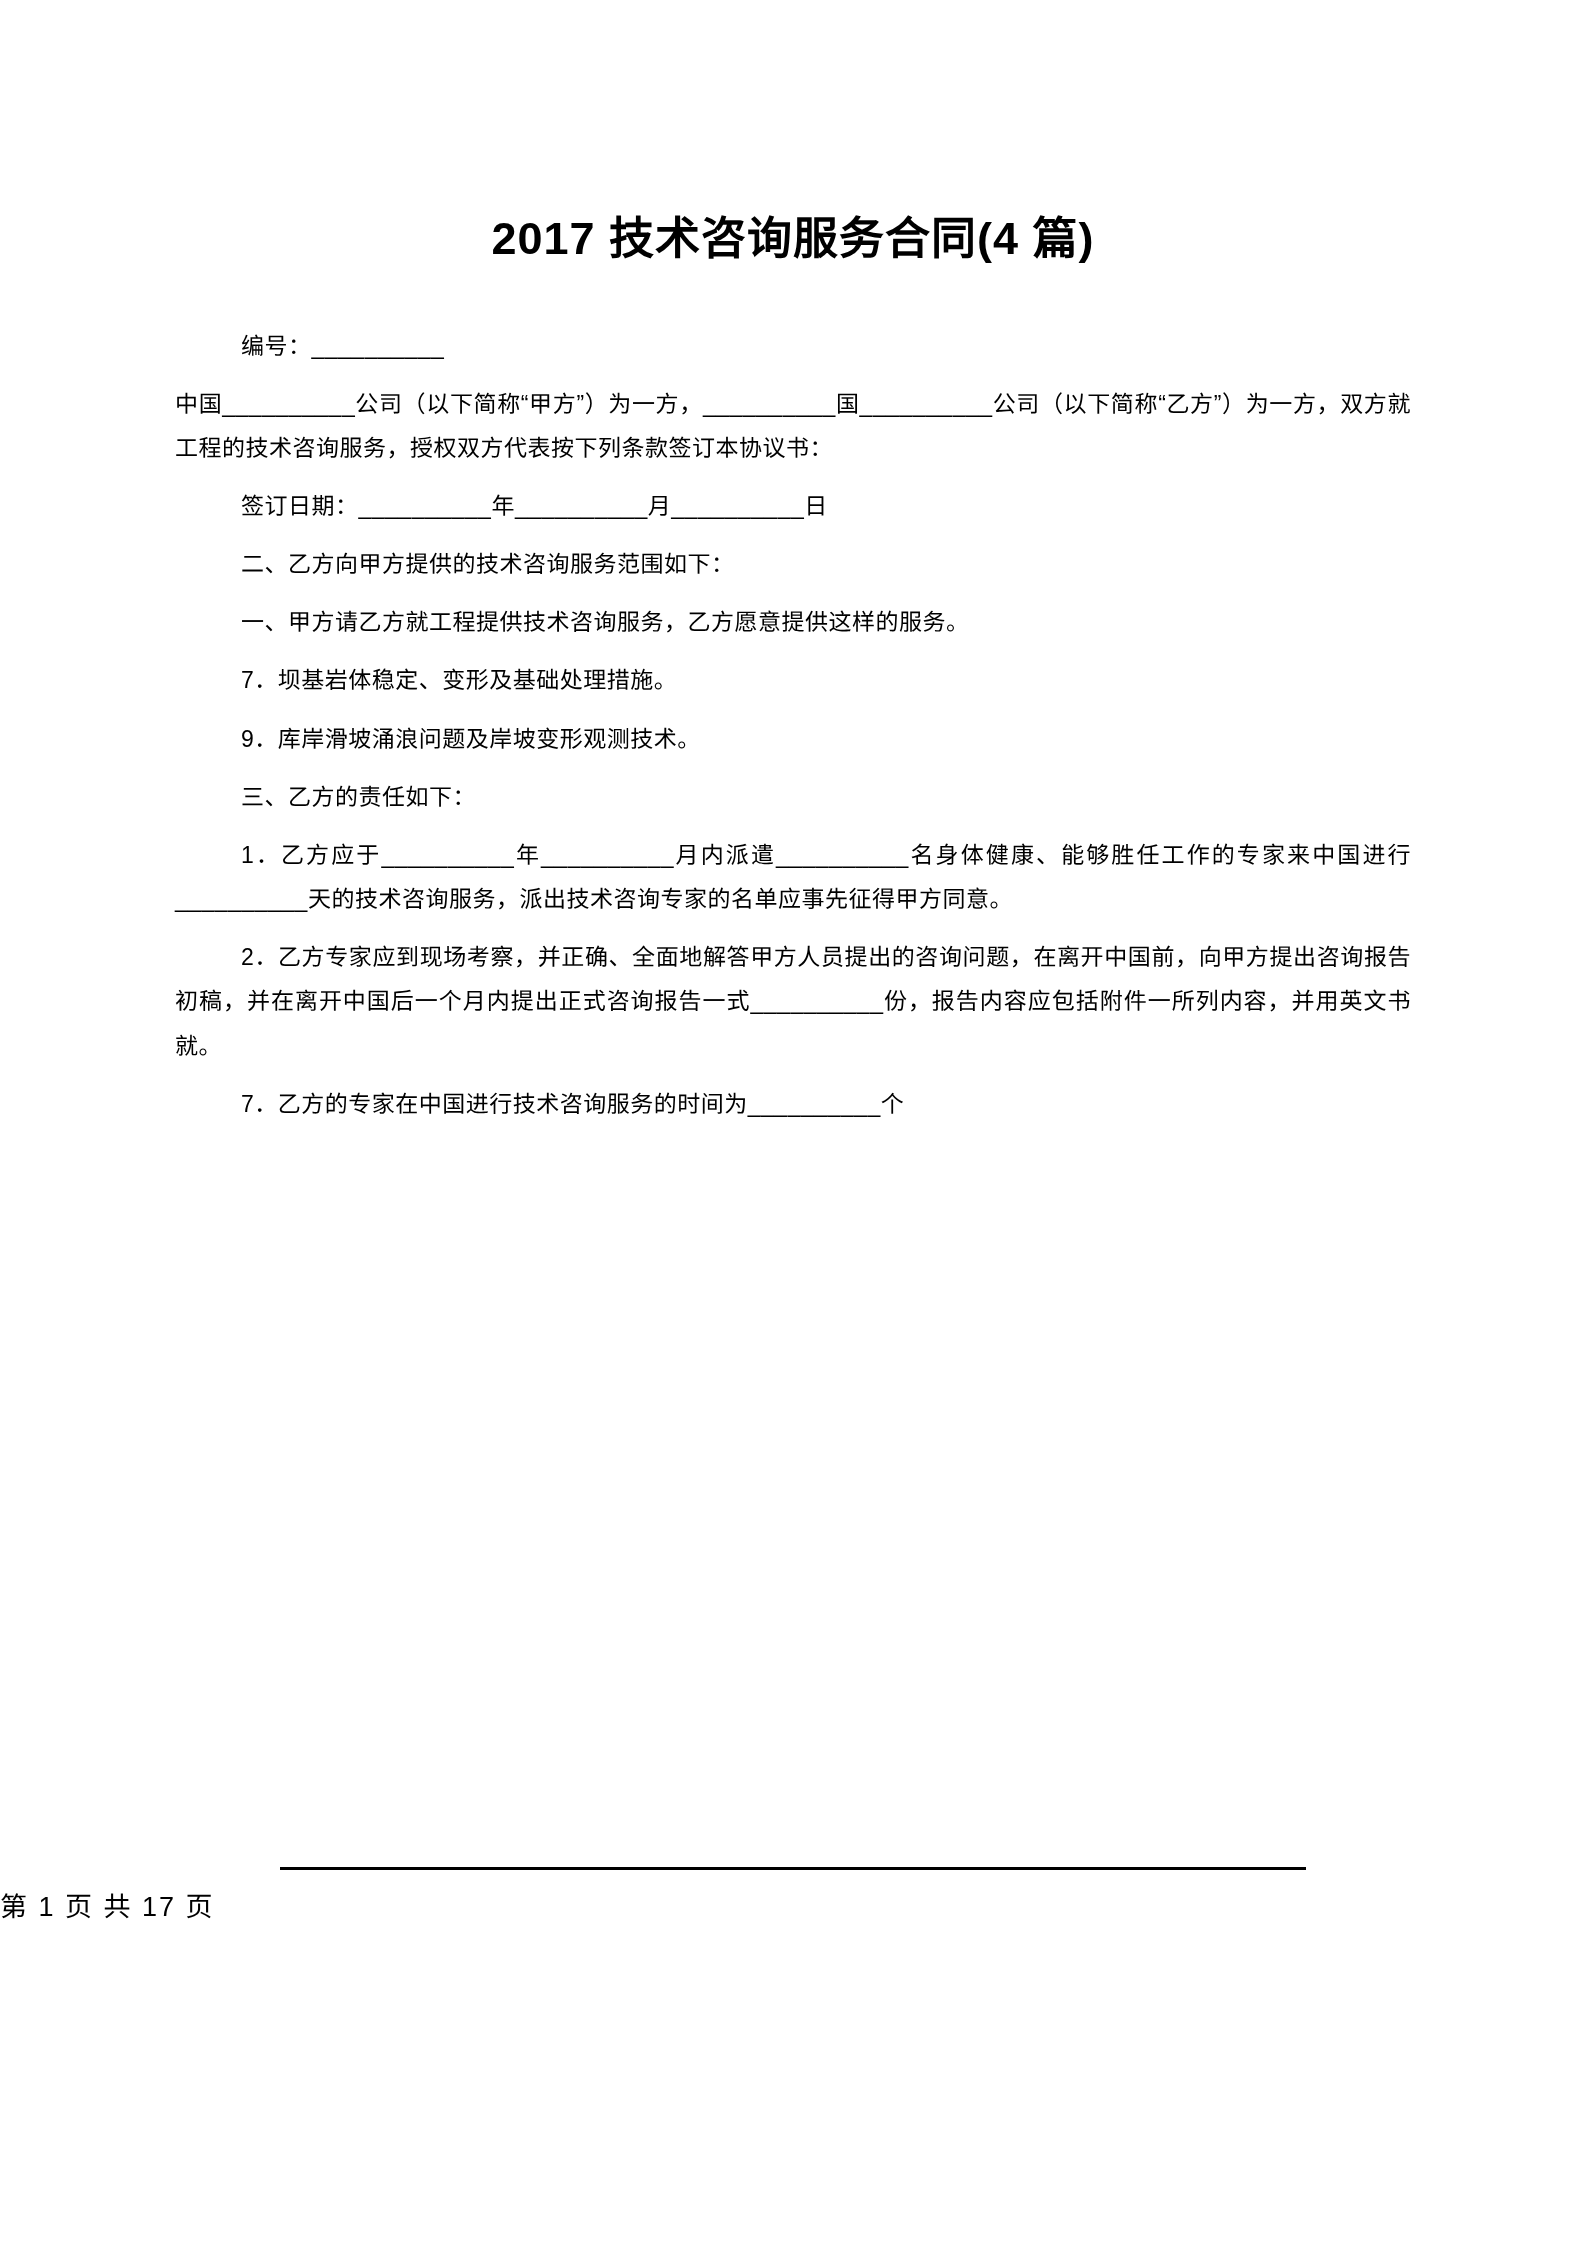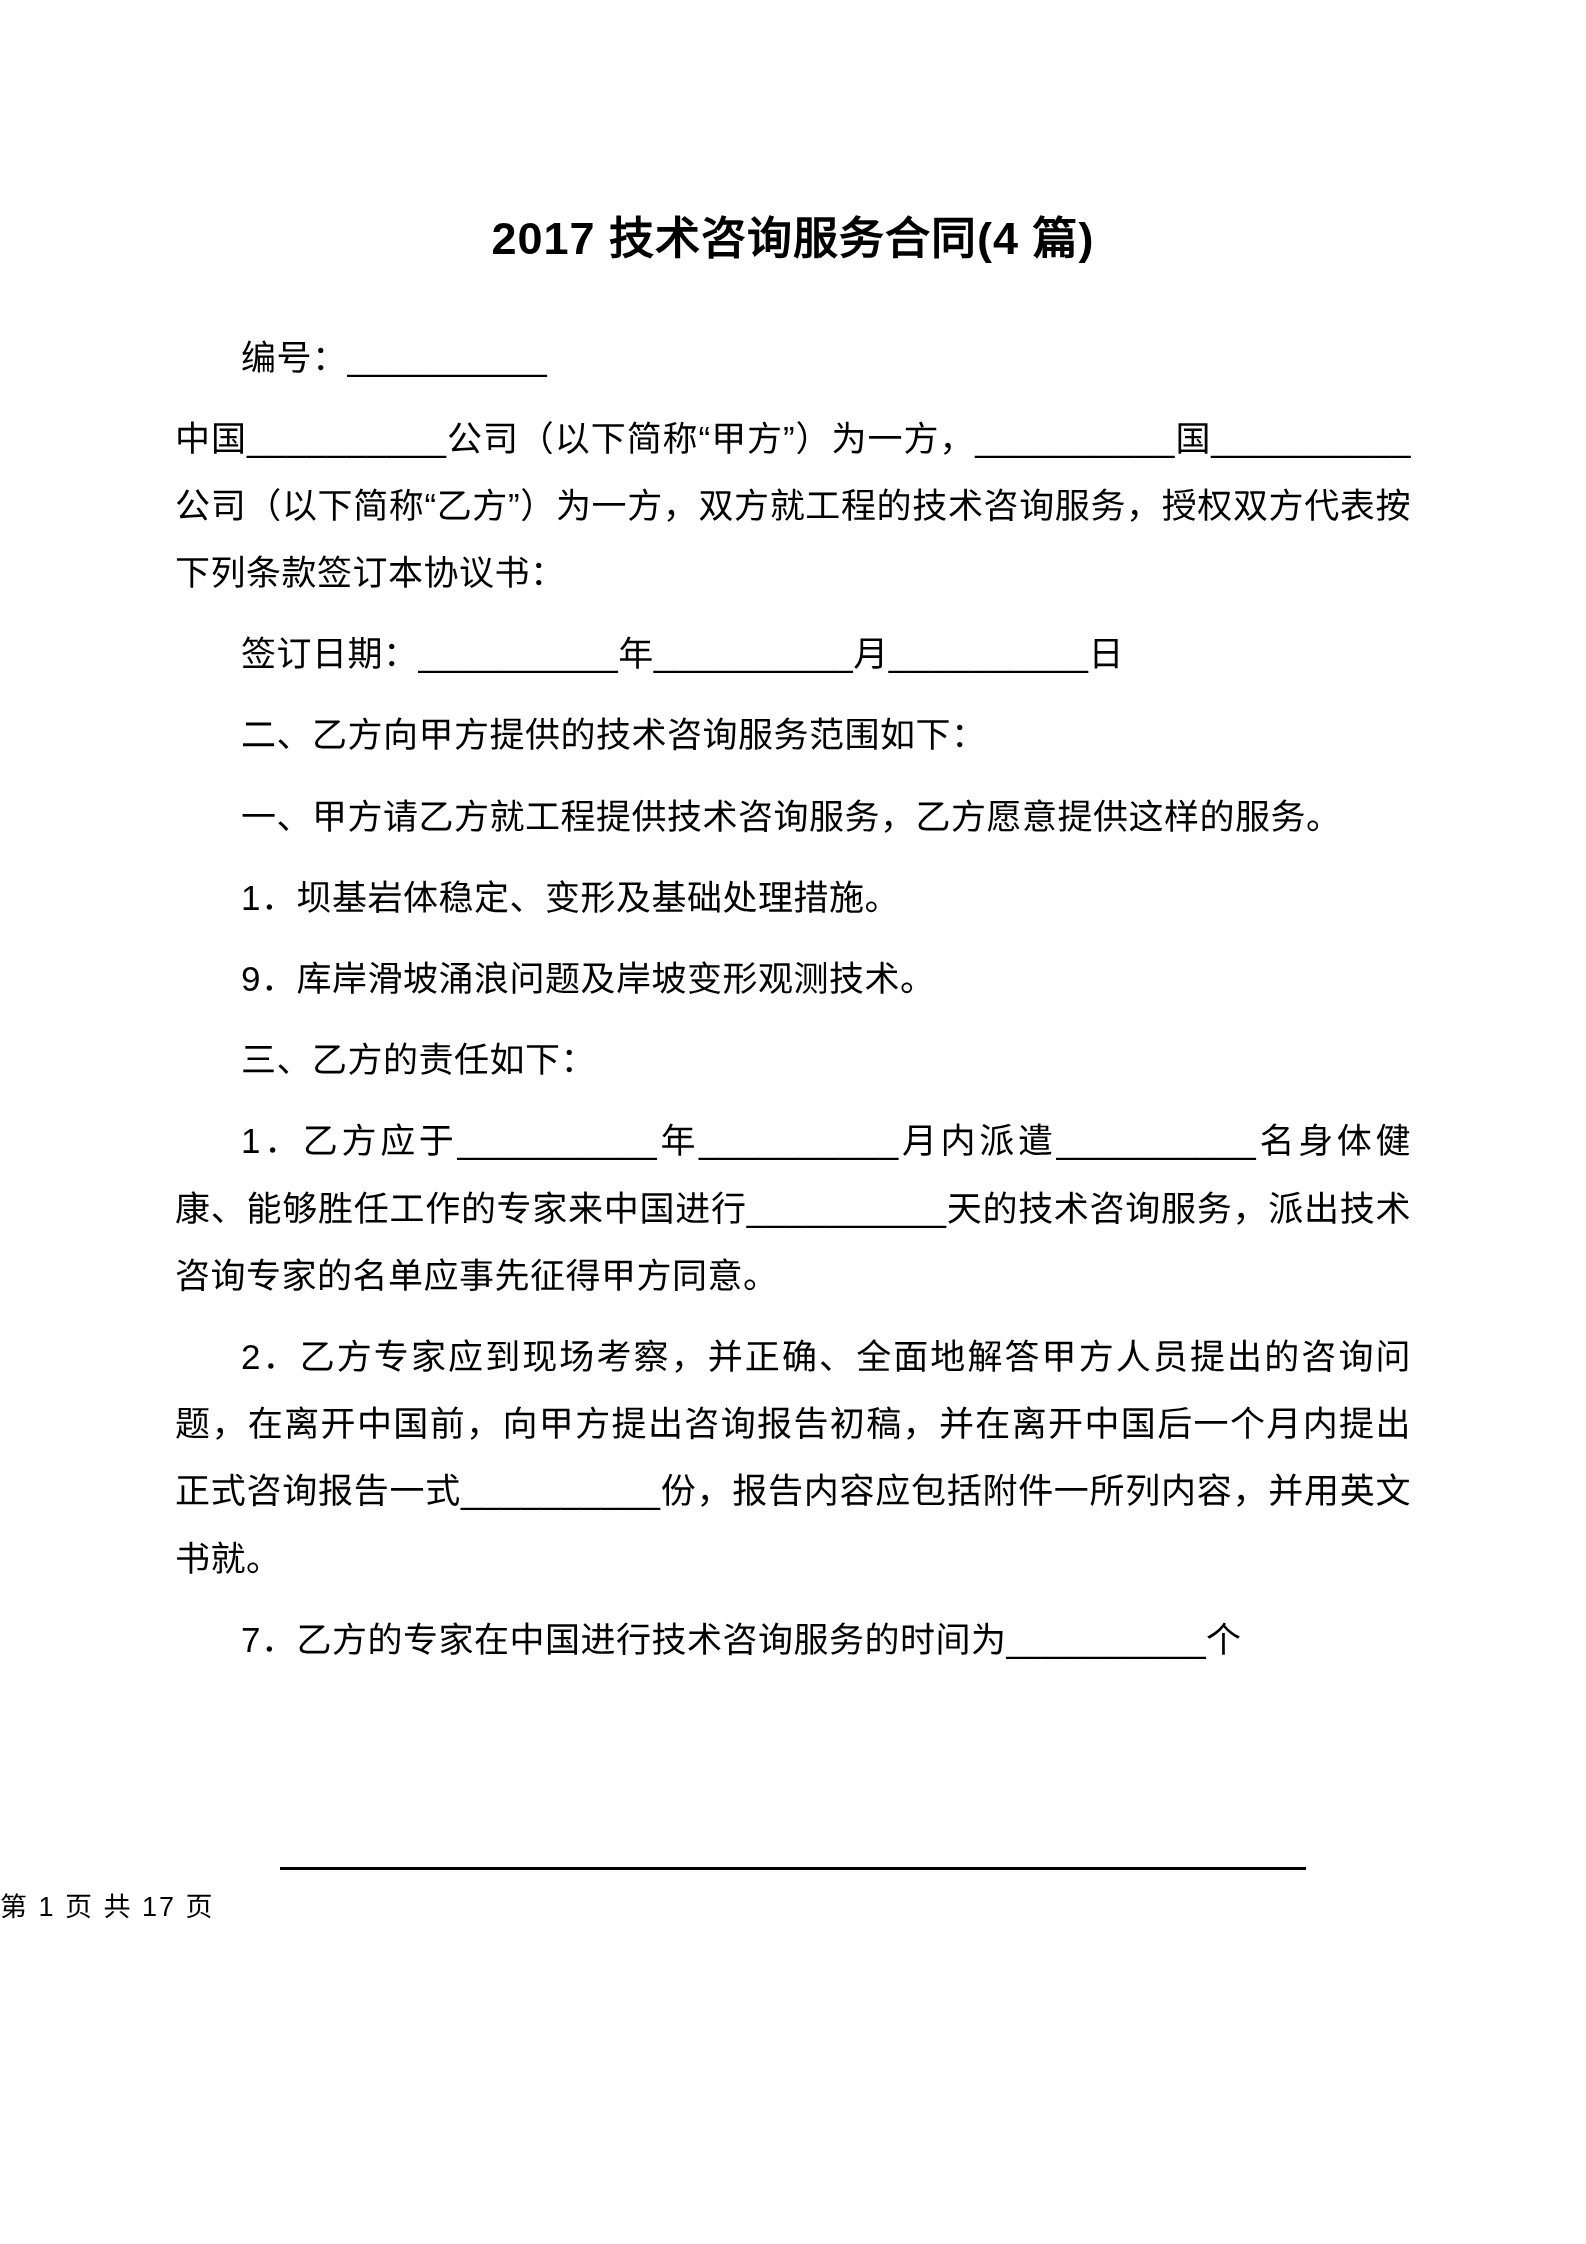--- a/index.html
+++ b/index.html
@@ -24,21 +24,21 @@
   }
   .doc-title {
     font-size: 45px;
     font-weight: bold;
     text-align: center;
     letter-spacing: 1px;
     margin: 60px 0 55px 0;
     line-height: 1.3;
   }
   .para {
-    font-size: 35px;
+    font-size: 23px;
     line-height: 1.92;
     margin: 0 0 14px 0;
     text-align: justify;
     letter-spacing: 0.5px;
   }
   .para.indent {
     text-indent: 66px;
   }
   .footer {
     position: absolute;
@@ -62,21 +62,21 @@
 
 <div class="page">
 
   <h1 class="doc-title">2017 技术咨询服务合同(4 篇)</h1>
 
   <p class="para indent">编号：__________</p>
   <p class="para">中国__________公司（以下简称“甲方”）为一方，__________国__________公司（以下简称“乙方”）为一方，双方就工程的技术咨询服务，授权双方代表按下列条款签订本协议书：</p>
   <p class="para indent">签订日期：__________年__________月__________日</p>
   <p class="para indent">二、乙方向甲方提供的技术咨询服务范围如下：</p>
   <p class="para indent">一、甲方请乙方就工程提供技术咨询服务，乙方愿意提供这样的服务。</p>
-  <p class="para indent">1．坝基岩体稳定、变形及基础处理措施。</p>
+  <p class="para indent">7．坝基岩体稳定、变形及基础处理措施。</p>
   <p class="para indent">9．库岸滑坡涌浪问题及岸坡变形观测技术。</p>
   <p class="para indent">三、乙方的责任如下：</p>
   <p class="para indent">1．乙方应于__________年__________月内派遣__________名身体健康、能够胜任工作的专家来中国进行__________天的技术咨询服务，派出技术咨询专家的名单应事先征得甲方同意。</p>
   <p class="para indent">2．乙方专家应到现场考察，并正确、全面地解答甲方人员提出的咨询问题，在离开中国前，向甲方提出咨询报告初稿，并在离开中国后一个月内提出正式咨询报告一式__________份，报告内容应包括附件一所列内容，并用英文书就。</p>
   <p class="para indent">7．乙方的专家在中国进行技术咨询服务的时间为__________个</p>
 
   <div class="footer-rule"></div>
   <div class="footer">第 1 页 共 17 页</div>
 </div>
 

